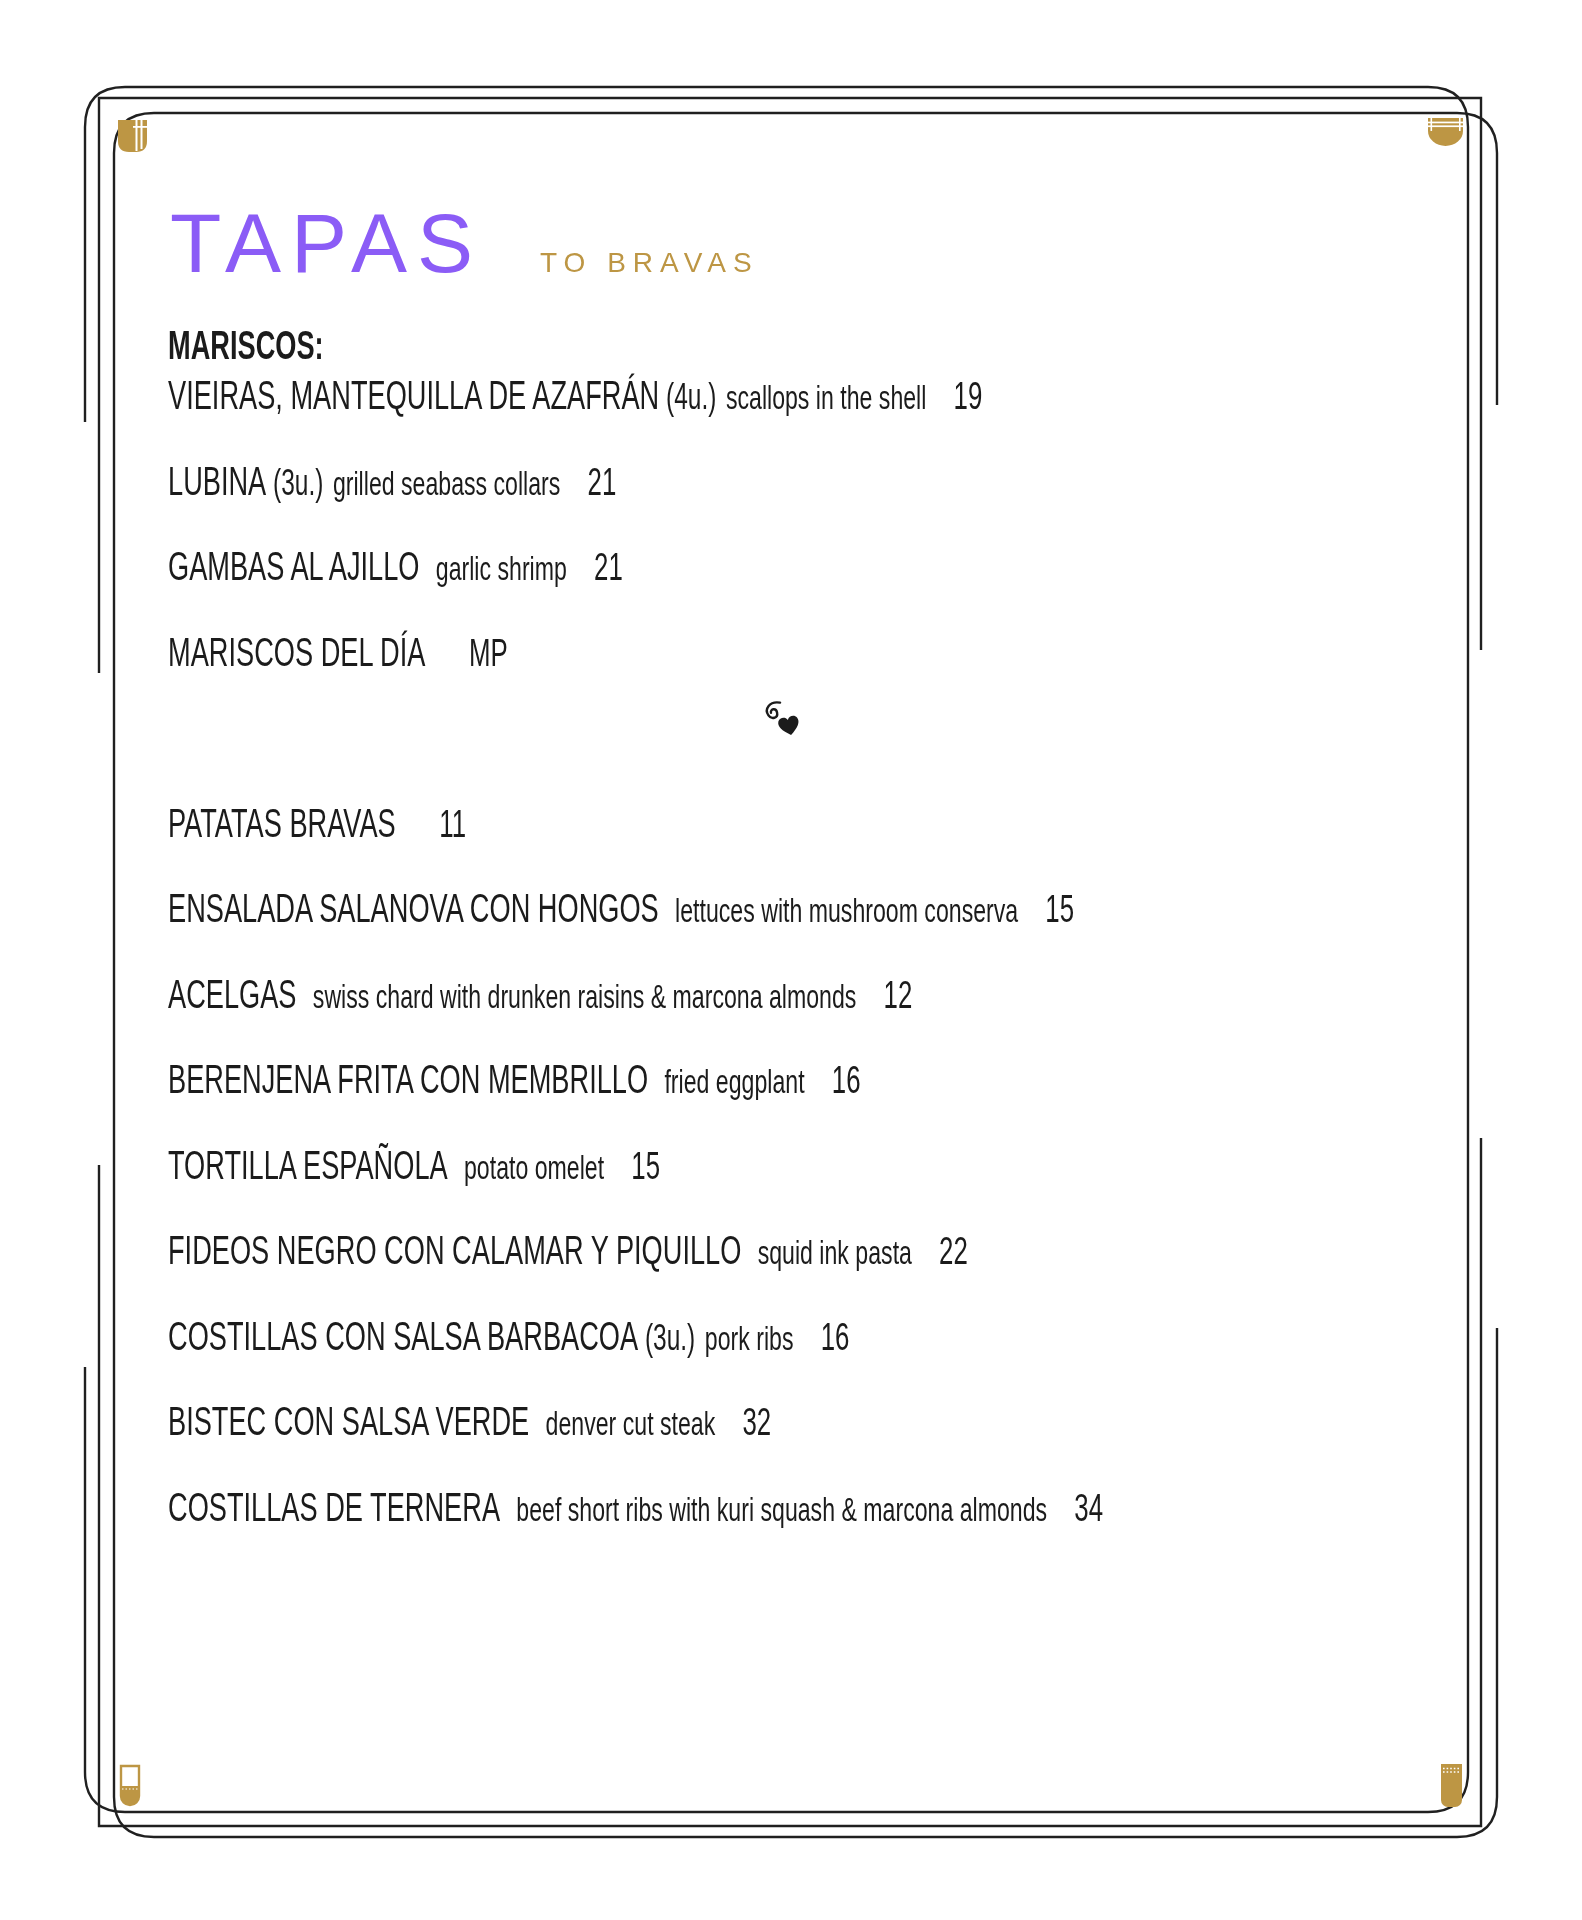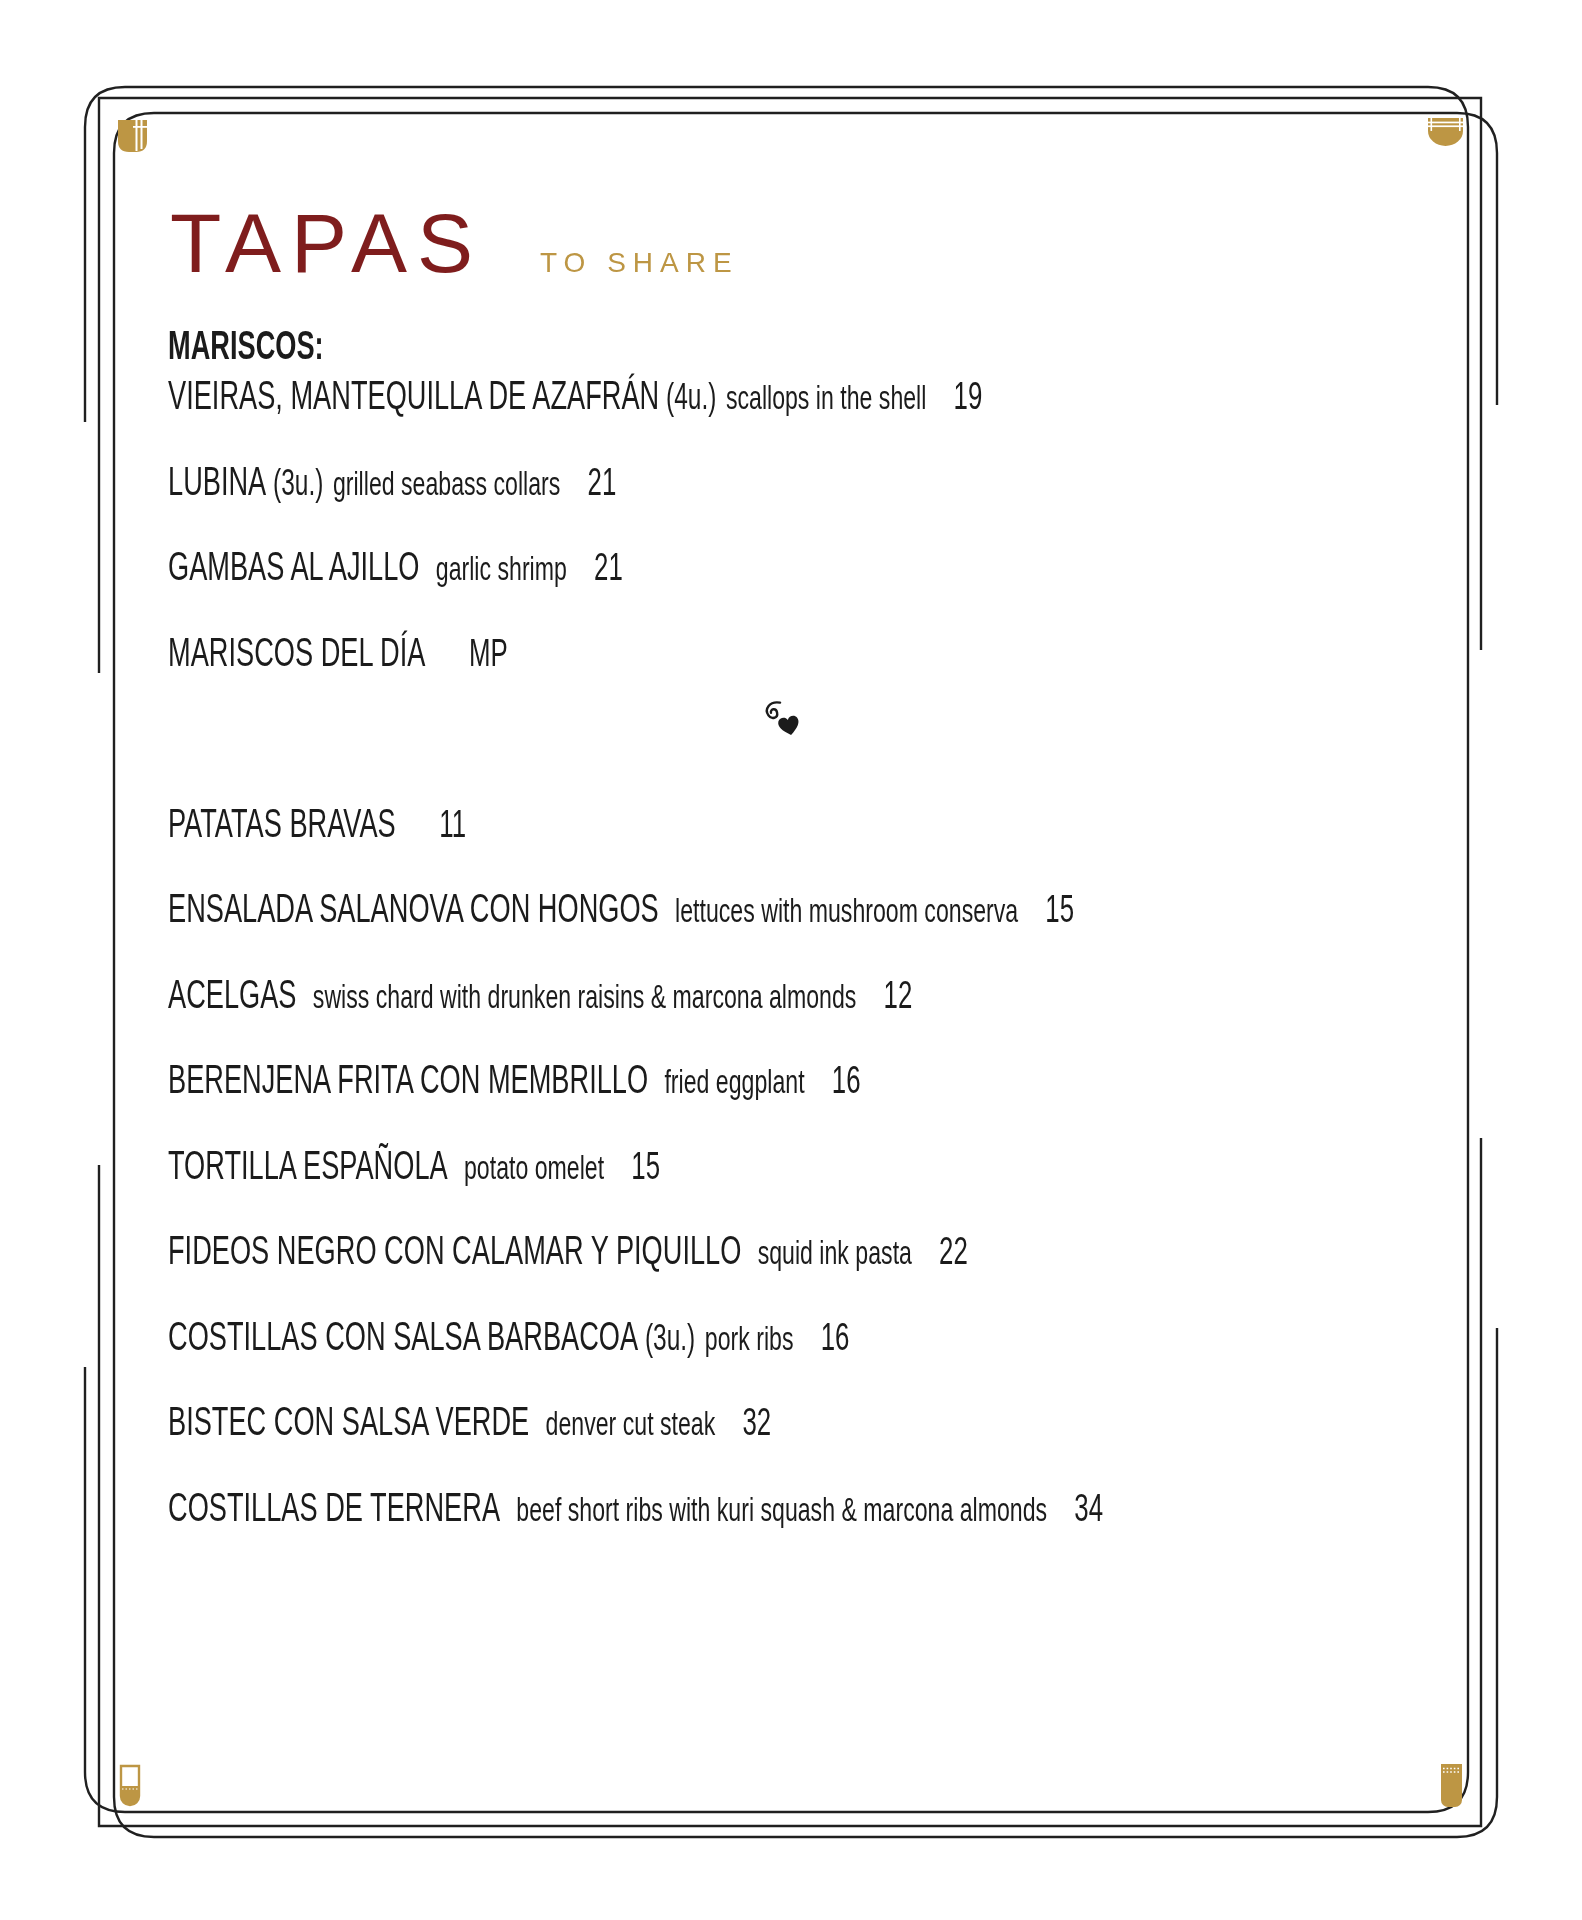--- a/index.html
+++ b/index.html
@@ -1,19 +1,19 @@
 <!DOCTYPE html>
 <html><head>
 <meta charset="utf-8">
 <style>
   html,body{margin:0;padding:0;background:#ffffff;}
   body{width:1582px;height:1920px;position:relative;font-family:"Liberation Sans",sans-serif;color:#1b1b1b;overflow:hidden;}
   #frame-svg{position:absolute;left:0;top:0;width:1582px;height:1920px;}
 
-  .title{position:absolute;left:170px;top:201px;font-size:84px;line-height:1;letter-spacing:10px;color:#7f1d1d;white-space:nowrap;}
+  .title{position:absolute;left:170px;top:201px;font-size:84px;line-height:1;letter-spacing:10px;color:#8b5cf6;white-space:nowrap;}
   .subtitle{position:absolute;left:540px;top:249px;font-size:28px;line-height:1;letter-spacing:7px;color:#bd9644;white-space:nowrap;}
 
   .section-label{position:absolute;left:168px;top:325px;font-size:40px;line-height:40px;font-weight:bold;white-space:nowrap;transform:scaleX(0.68);transform-origin:0 0;}
 
   .menu-rows{position:absolute;left:168px;top:375px;width:2000px;}
   .row{height:85.5px;line-height:40px;white-space:nowrap;transform:scaleX(0.68);transform-origin:0 0;}
   .row.spacer{transform:none;}
   .nm{font-size:40px;}
   .unit{font-size:36px;margin-left:10px;}
   .desc{font-size:34px;margin-left:14px;}
@@ -56,21 +56,21 @@
   </g>
 
   <g>
     <path d="M1441 1764 h21 v36 a7 7 0 0 1 -7 7 h-7 a7 7 0 0 1 -7 -7 z" fill="#bd9644"></path>
     <line x1="1443" y1="1768.5" x2="1460" y2="1768.5" stroke="#ffffff" stroke-width="1.4" stroke-dasharray="1.6 2"></line>
     <line x1="1443" y1="1772" x2="1460" y2="1772" stroke="#ffffff" stroke-width="1.4" stroke-dasharray="1.6 2"></line>
   </g>
 </svg>
 
 <div class="title">TAPAS</div>
-<div class="subtitle">TO SHARE</div>
+<div class="subtitle">TO BRAVAS</div>
 
 <div class="section-label">MARISCOS:</div>
 
 <div class="menu-rows">
   <div class="row"><span class="nm">VIEIRAS, MANTEQUILLA DE AZAFRÁN</span><span class="unit">(4u.)</span><span class="desc">scallops in the shell</span><span class="price">19</span></div>
   <div class="row"><span class="nm">LUBINA</span><span class="unit">(3u.)</span><span class="desc">grilled seabass collars</span><span class="price">21</span></div>
   <div class="row"><span class="nm">GAMBAS AL AJILLO</span><span class="unit"></span><span class="desc">garlic shrimp</span><span class="price">21</span></div>
   <div class="row"><span class="nm">MARISCOS DEL DÍA</span><span class="unit"></span><span class="desc"></span><span class="price">MP</span></div>
 
   <div class="row spacer"></div>

